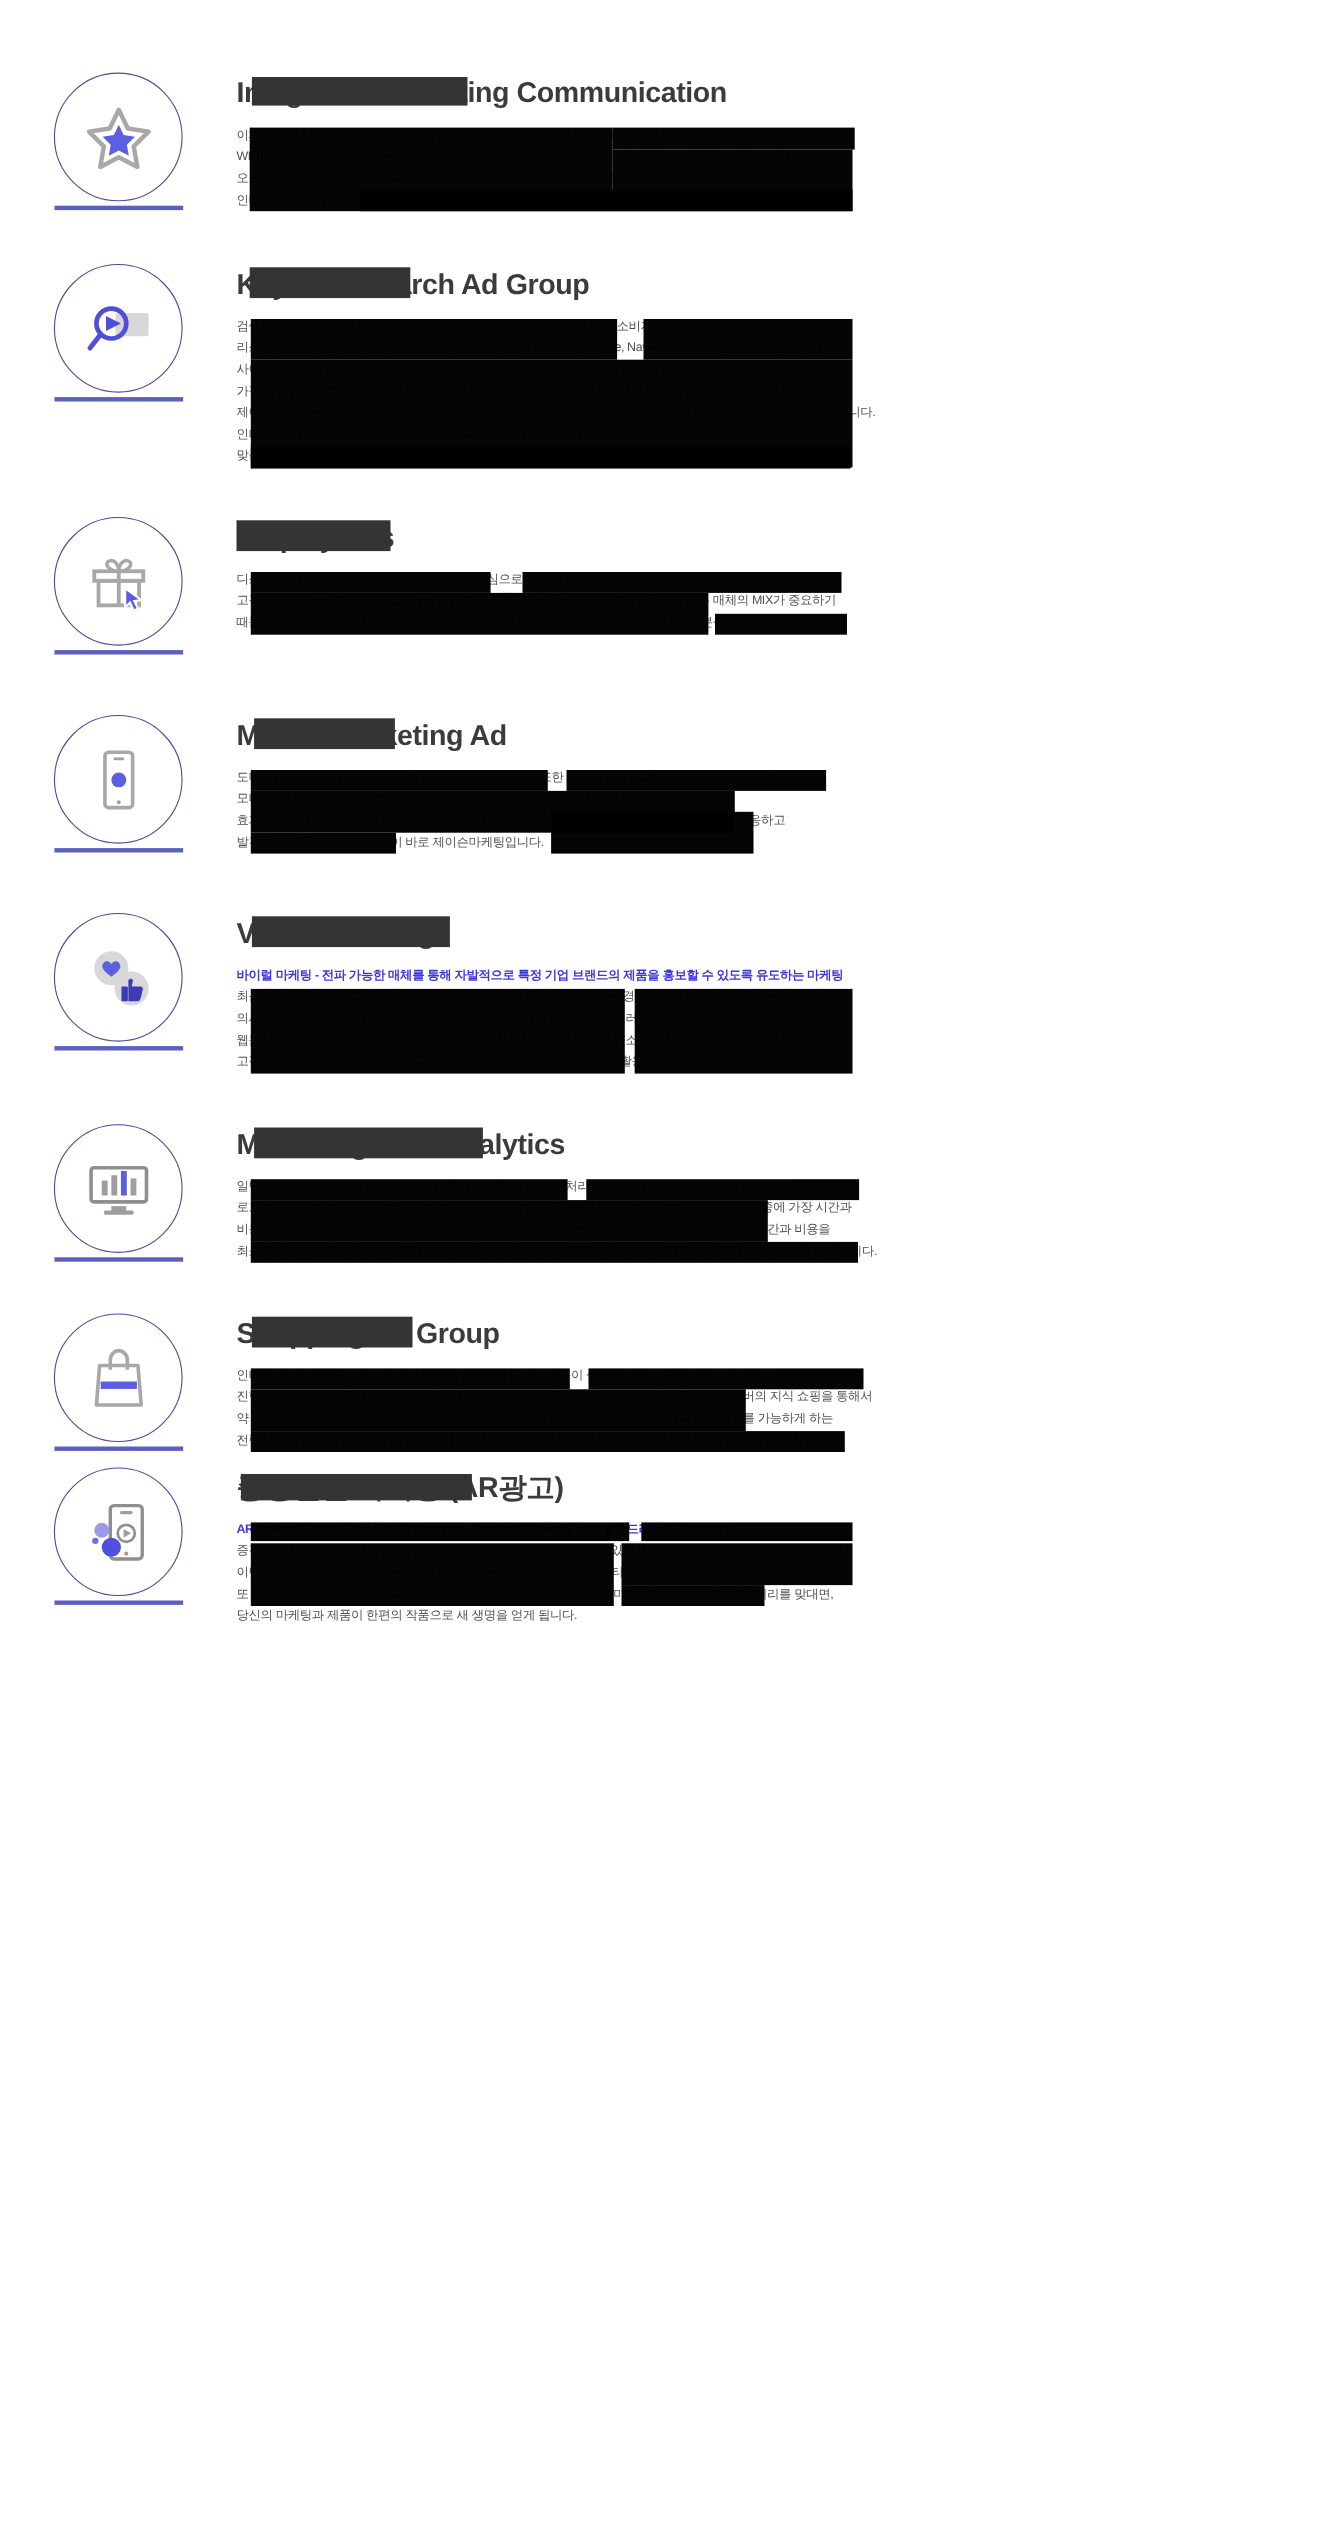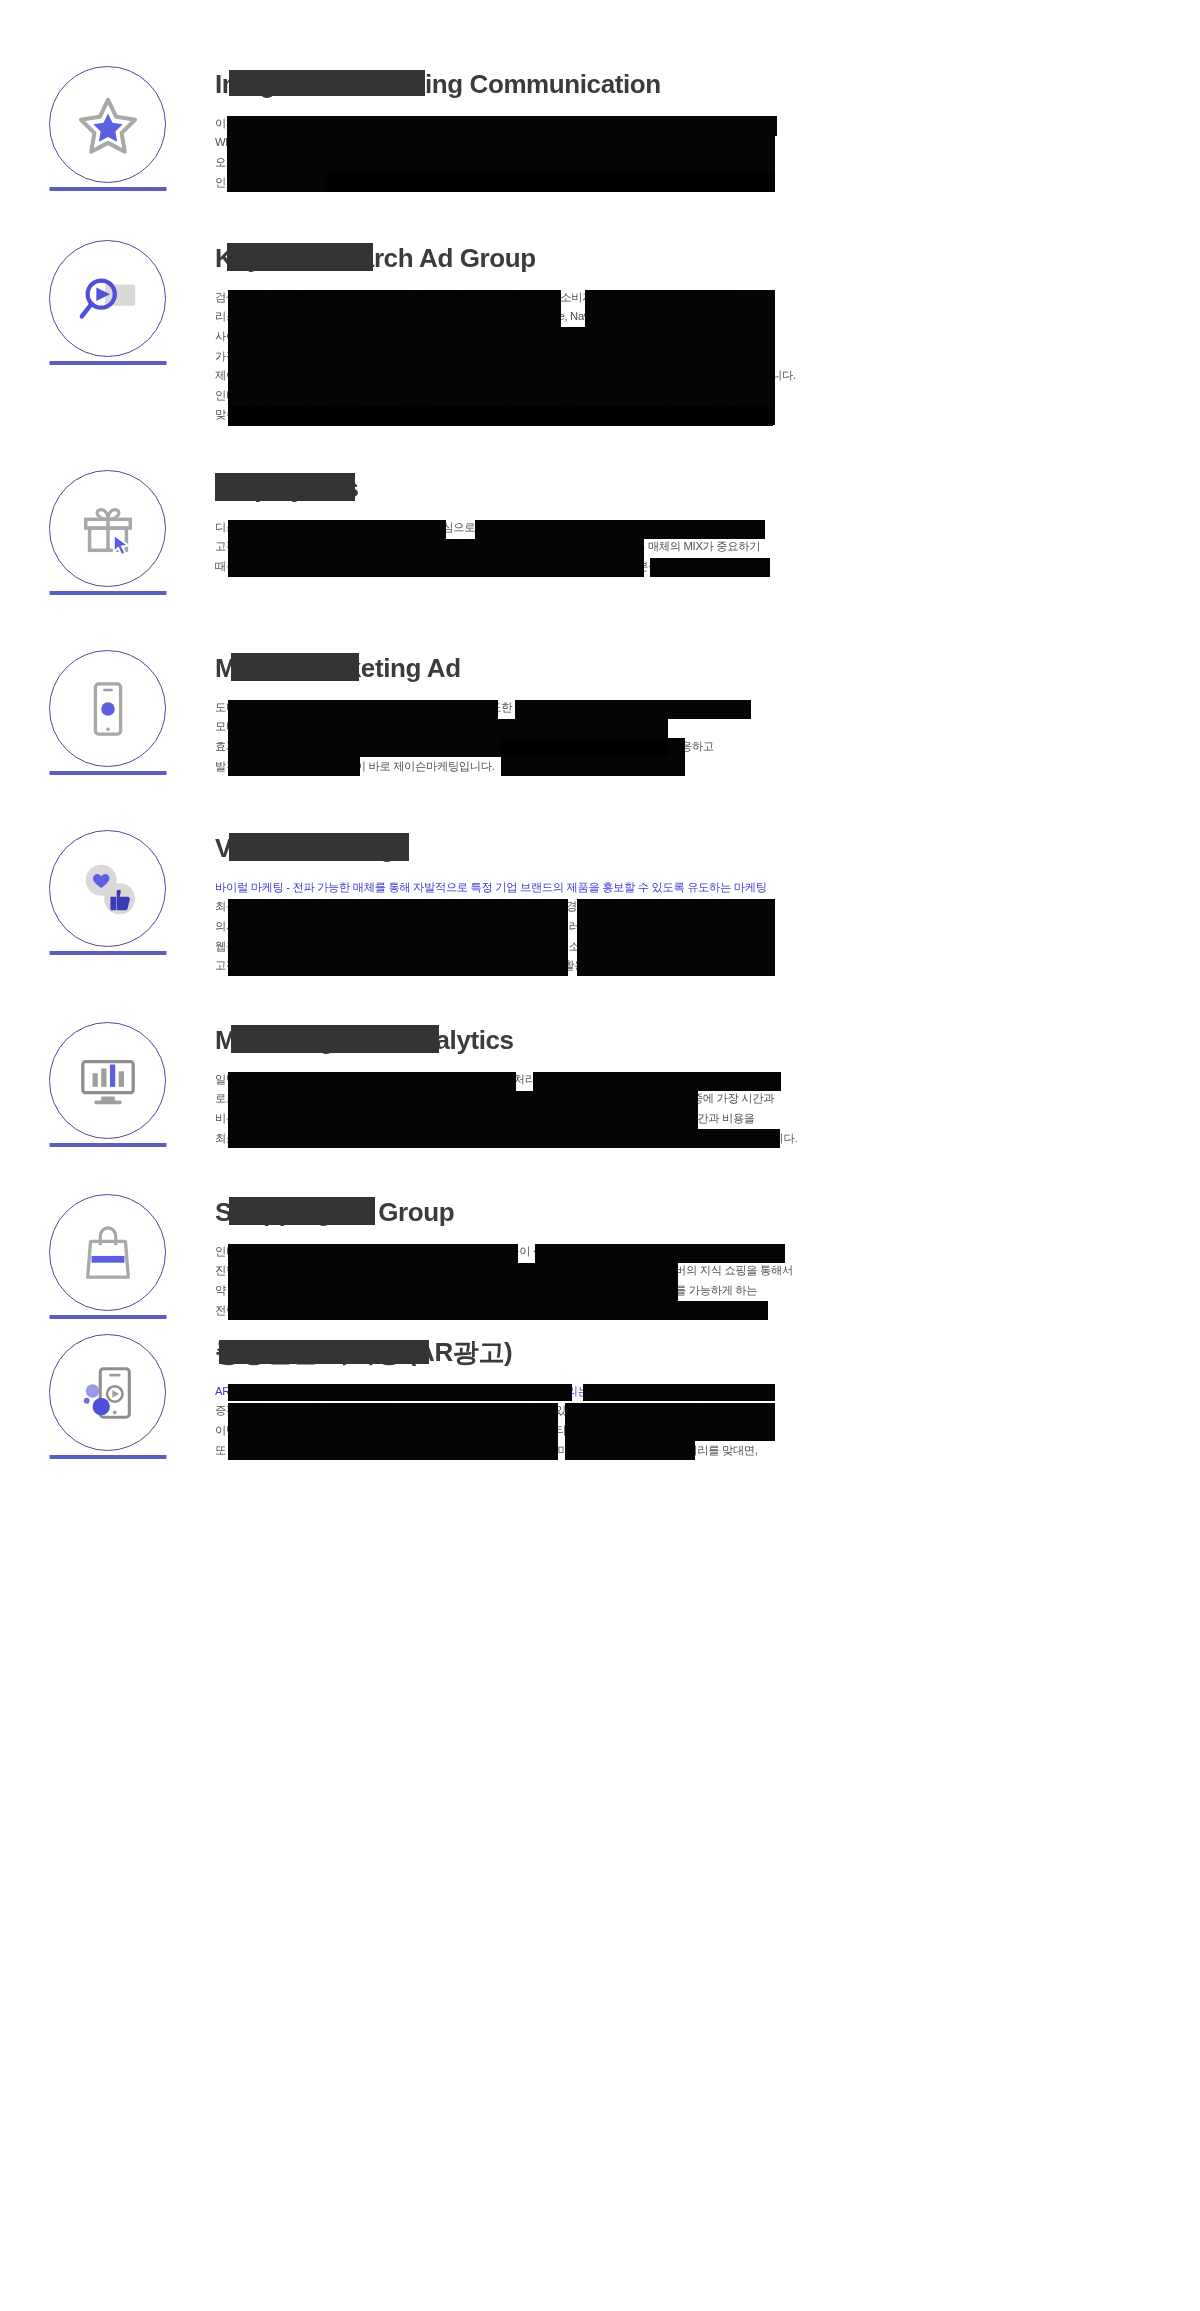--- a/index.html
+++ b/index.html
@@ -100,21 +100,21 @@
     position: relative;
     font-size: 11.3px;
     line-height: 19.6px;
     color: #4e4e4e;
     letter-spacing: -0.35px;
     white-space: nowrap;
   }
   .sec-body .ln { display: block; height: 19.6px; }
   .lead-blue {
     color: #3c38d8;
-    font-weight: 400;
+    font-weight: 700;
   }
 
   
   .redact {
     position: absolute;
     background: #050505;
     mix-blend-mode: multiply;
     pointer-events: none;
   }
 
@@ -346,20 +346,21 @@
       <div class="icon-rule"></div>
     </div>
     <div class="content-col">
       <h2 class="sec-title">증강현실 마케팅 (AR광고)</h2>
       <div class="redact-title" style="left:4px; top:8px; width:210px; height:24px;"></div>
       <div class="sec-body">
         <span class="ln lead-blue">AR Makers? 잠자고 있는 당신의 Marketing Product에 Spirit을 불어 넣어드리는 마케체 입니다.</span>
         <span class="ln">증강현실(augmented reality)은 응용 눈으로 보이지 않았던 새롭고, 재미있고, 유익한 컨텐즈를 손안의 스마트기기와</span>
         <span class="ln">이벤트 현장에서 제공합니다. •이벤트 현장에서는 증강현실의 크리에이티브가 당신의 오감을 살아나게 합니다.</span>
         <span class="ln">또 증강현실은 당신의 상상력과 창의력에 의해서 제창조 됩니다. 제이슨마케팅에 증강현실과 함께 머리를 맞대면,</span>
+        <span class="ln">당신의 마케팅과 제품이 한편의 작품으로 새 생명을 얻게 됩니다.</span>
         <div class="redact" style="left:13px; top:2px; width:344px; height:17px;"></div>
         <div class="redact" style="left:368px; top:2px; width:192px; height:17px;"></div>
         <div class="redact" style="left:13px; top:21px; width:330px; height:57px;"></div>
         <div class="redact" style="left:350px; top:21px; width:210px; height:38px;"></div>
         <div class="redact" style="left:350px; top:59px; width:130px; height:19px;"></div>
       </div>
     </div>
   </div>
 
 </div>

